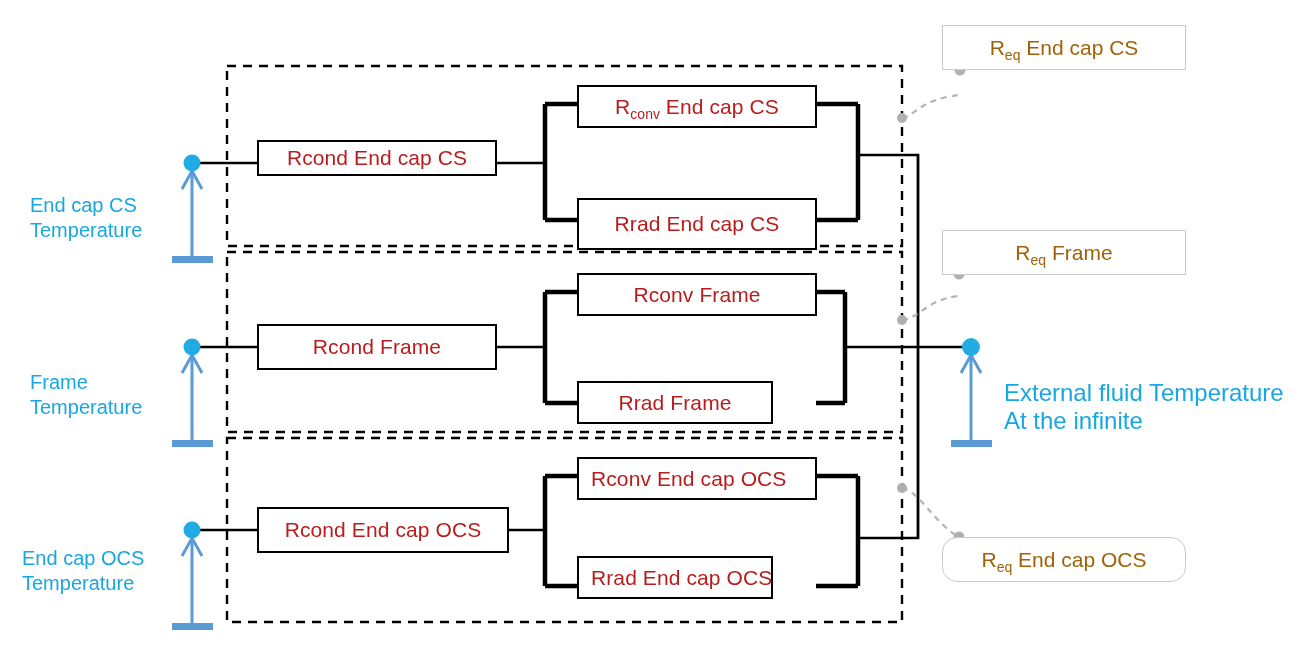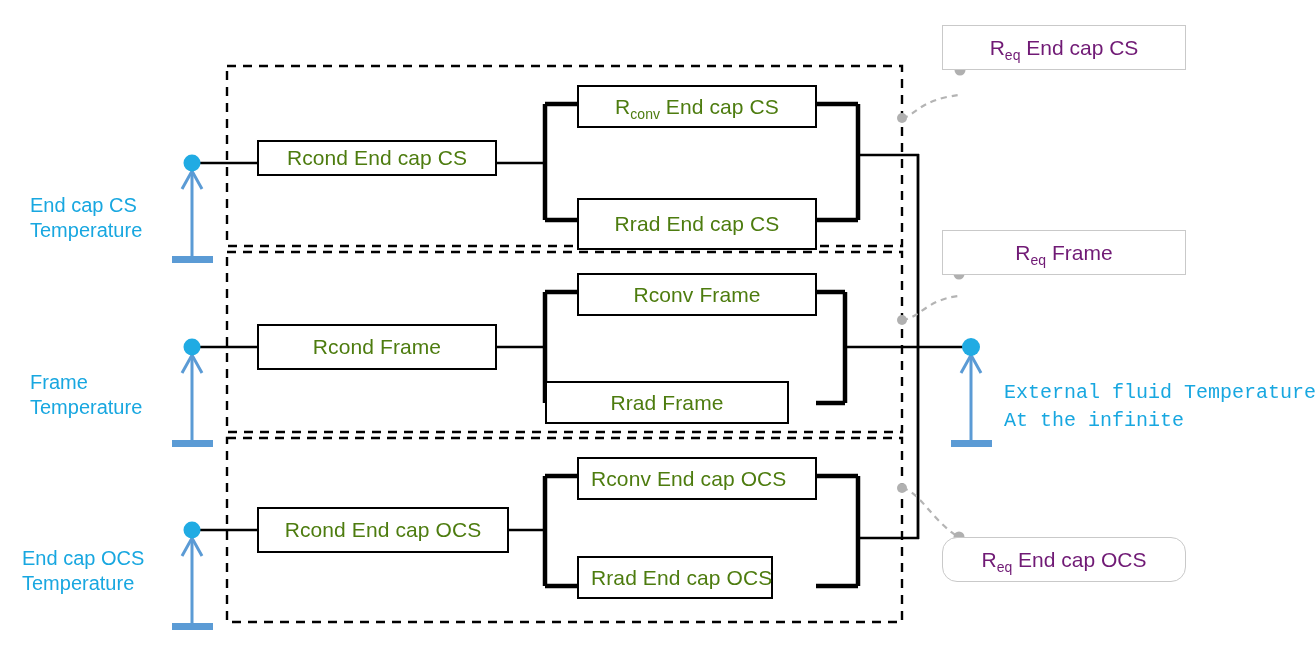--- a/index.html
+++ b/index.html
@@ -24,21 +24,21 @@
   }
   
   .comp-box {
     position: absolute;
     box-sizing: border-box;
     border: 2px solid #000000;
     background: #ffffff;
     display: flex;
     align-items: center;
     font-size: 21px;
-    color: #4d7c0f;
+    color: #b91c1c;
     letter-spacing: 0.1px;
     white-space: nowrap;
   }
   .comp-box.center { justify-content: center; }
   .comp-box.left   { justify-content: flex-start; padding-left: 12px; }
   .comp-box .sub {
     font-size: 14px;
     vertical-align: baseline;
     position: relative;
     top: 5px;
@@ -47,37 +47,37 @@
   
   .eq-box {
     position: absolute;
     box-sizing: border-box;
     border: 1px solid #c9c9c9;
     background: #ffffff;
     display: flex;
     align-items: center;
     justify-content: center;
     font-size: 21px;
-    color: #701a75;
+    color: #a16207;
     white-space: nowrap;
   }
   .eq-box .sub {
     font-size: 14px;
     position: relative;
     top: 5px;
   }
   
   .temp-label {
     position: absolute;
     color: #18a7e0;
     font-size: 20px;
     line-height: 25px;
     white-space: nowrap;
   }
-  .temp-label.right-side { font-size: 20px; line-height: 28px; font-family: Liberation Mono, monospace; }
+  .temp-label.right-side { font-size: 24px; line-height: 28px; }
 </style>
 </head>
 <body>
 
 <div id="canvas">
 
   <svg class="layer" viewBox="0 0 1316 654">
 
     <rect x="227" y="66" width="675" height="180" fill="none" stroke="#000" stroke-width="2.4" stroke-dasharray="9,7"></rect>
     <rect x="227" y="252" width="675" height="180" fill="none" stroke="#000" stroke-width="2.4" stroke-dasharray="9,7"></rect>
@@ -179,21 +179,21 @@
   </div>
 
   <div class="comp-box center" style="left:257px; top:324px; width:240px; height:46px;">
     <span>Rcond Frame</span>
   </div>
 
   <div class="comp-box center" style="left:577px; top:273px; width:240px; height:43px;">
     <span>Rconv Frame</span>
   </div>
 
-  <div class="comp-box center" style="left:545px; top:381px; width:244px; height:43px;">
+  <div class="comp-box center" style="left:577px; top:381px; width:196px; height:43px;">
     <span>Rrad Frame</span>
   </div>
 
   <div class="eq-box" style="left:942px; top:230px; width:244px; height:45px;">
     <span>
       <span>R</span><span class="sub">eq</span><span> Frame</span>
     </span>
   </div>
 
   <div class="temp-label" style="left:30px; top:370px;">

